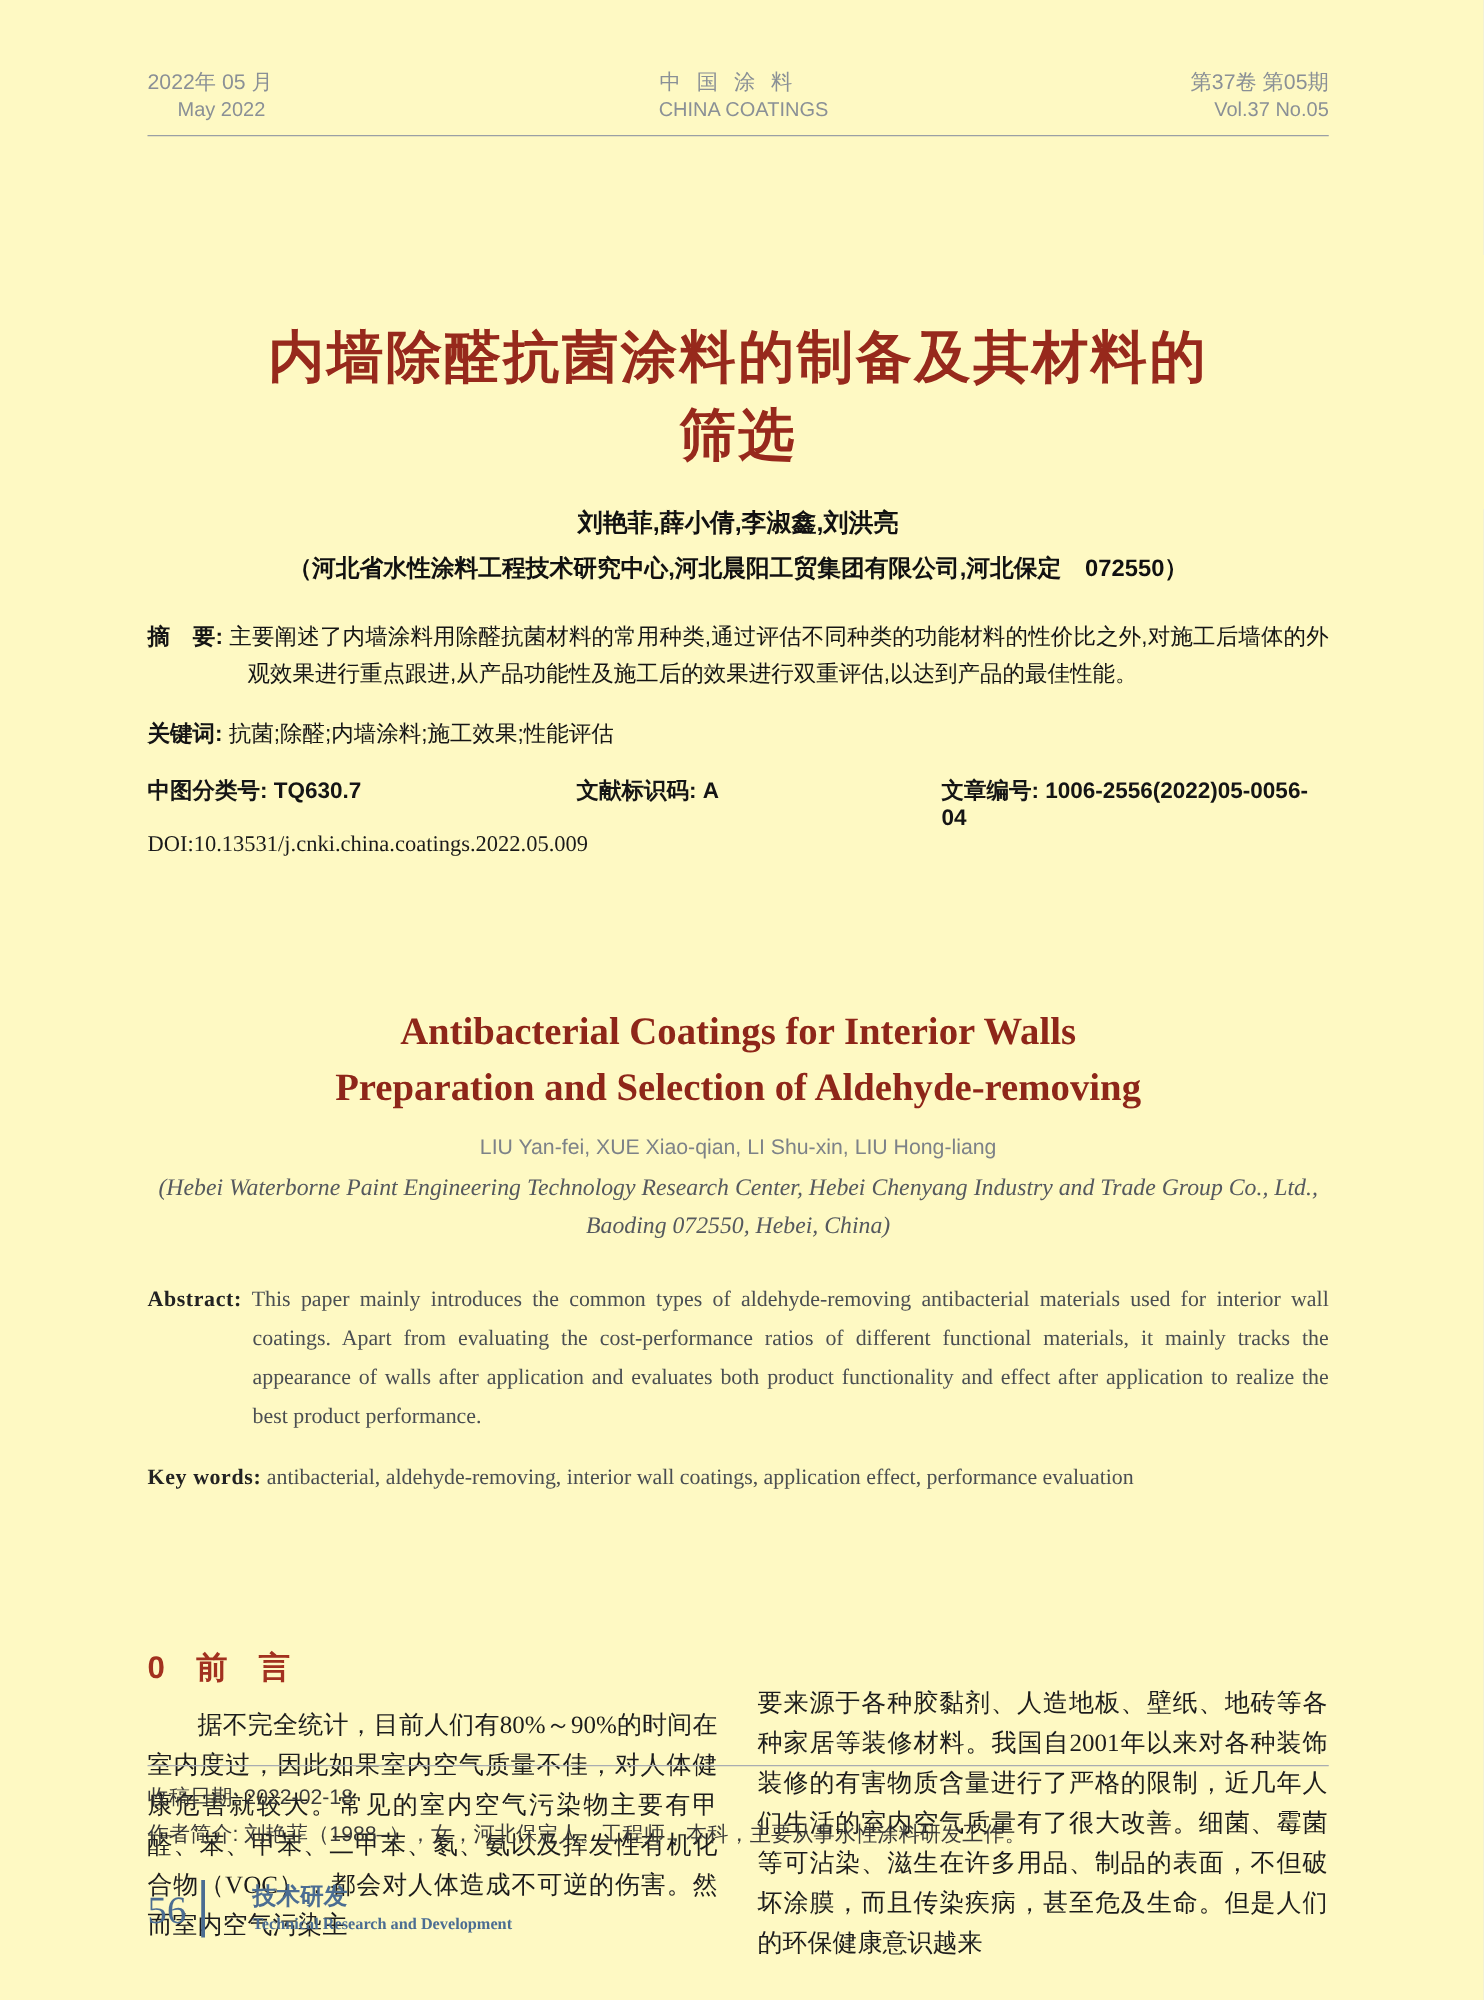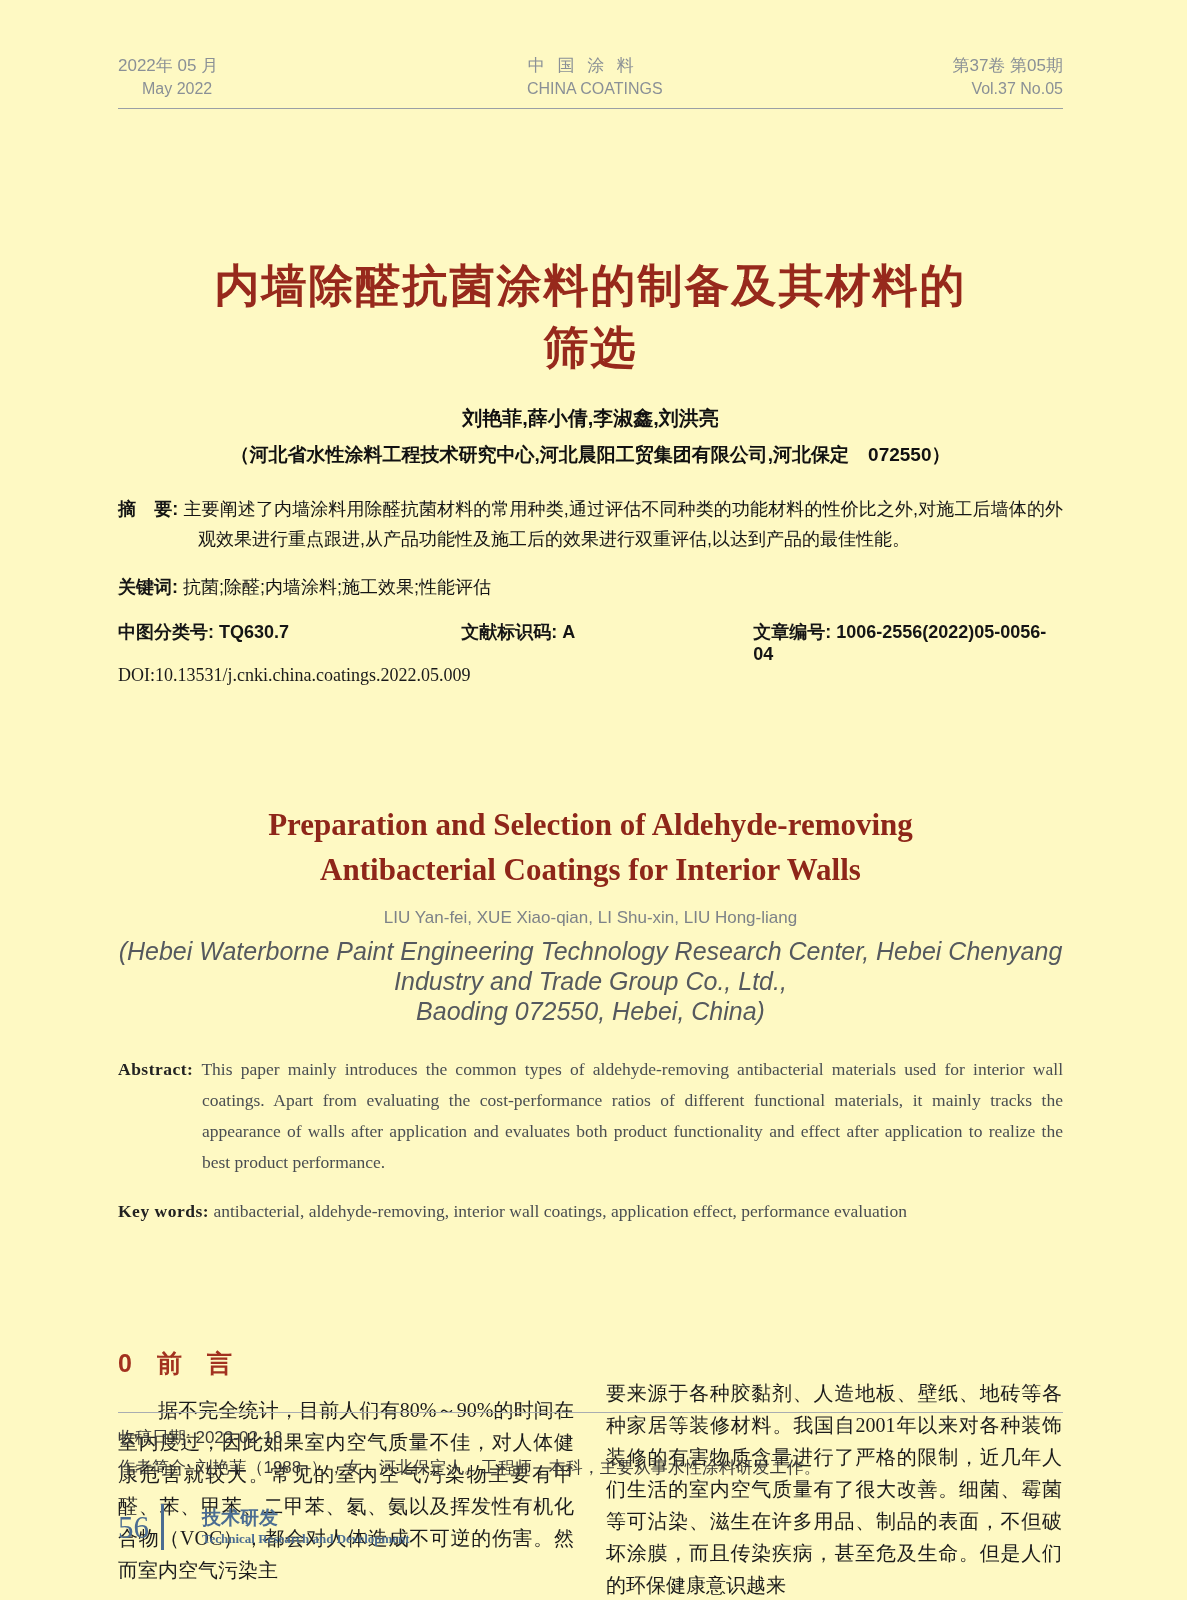--- a/index.html
+++ b/index.html
@@ -45,22 +45,22 @@
   .meta-row .m2{width:295px;}
   .doi{font-size:18px;color:#1a1a1a;
     font-family:"Liberation Serif","DejaVu Serif",serif;}
 
   
   .title-en{margin-top:116px;text-align:center;color:#8e2619;
     font-weight:bold;font-size:31px;line-height:45px;
     font-family:"Liberation Serif","DejaVu Serif",serif;}
   .authors-en{margin-top:16px;text-align:center;font-size:17px;color:#7d8288;
     font-family:"Liberation Sans","DejaVu Sans",sans-serif;}
-  .affil-en{margin-top:8px;text-align:center;font-style:italic;font-size:25px;
-    line-height:30px;color:#55595e;font-family:Liberation Sans, sans-serif;}
+  .affil-en{margin-top:8px;text-align:center;font-style:italic;font-size:19px;
+    line-height:30px;color:#55595e;font-family:Liberation Serif, serif;}
   .abs-en{margin-top:28px;font-size:17.5px;line-height:31px;color:#4a4e52;
     text-align:justify;padding-left:84px;text-indent:-84px;}
   .abs-en .lbl,.kw-en .lbl{color:#222;letter-spacing:.5px;}
   .kw-en{margin-top:6px;font-size:17.5px;line-height:31px;color:#4a4e52;
     padding-left:96px;text-indent:-96px;}
 
   
   .section-cols{margin-top:120px;display:flex;gap:32px;}
   .col{width:456px;}
   .sec-heading{color:#a2311f;font-weight:bold;font-size:25px;
@@ -120,22 +120,22 @@
     <p class="kw-cn"><span class="lbl">关键词:</span> <span>抗菌;除醛;内墙涂料;施工效果;性能评估</span></p>
 
     <div class="meta-row">
       <span class="m1">中图分类号: TQ630.7</span>
       <span class="m2">文献标识码: A</span>
       <span class="m3">文章编号: 1006-2556(2022)05-0056-04</span>
     </div>
     <div class="doi">DOI:10.13531/j.cnki.china.coatings.2022.05.009</div>
 
     <div class="title-en">
+      <div>Antibacterial Coatings for Interior Walls</div>
       <div>Preparation and Selection of Aldehyde-removing</div>
-      <div>Antibacterial Coatings for Interior Walls</div>
     </div>
     <div class="authors-en">LIU Yan-fei, XUE Xiao-qian, LI Shu-xin, LIU Hong-liang</div>
     <div class="affil-en">
       <div>(Hebei Waterborne Paint Engineering Technology Research Center, Hebei Chenyang Industry and Trade Group Co., Ltd.,</div>
       <div>Baoding 072550, Hebei, China)</div>
     </div>
 
     <p class="abs-en"><span class="lbl">Abstract:</span> <span>This paper mainly introduces the common types of aldehyde-removing antibacterial materials used for interior wall coatings. Apart from evaluating the cost-performance ratios of different functional materials, it mainly tracks the appearance of walls after application and evaluates both product functionality and effect after application to realize the best product performance.</span></p>
     <p class="kw-en"><span class="lbl">Key words:</span> <span>antibacterial, aldehyde-removing, interior wall coatings, application effect, performance evaluation</span></p>
 

